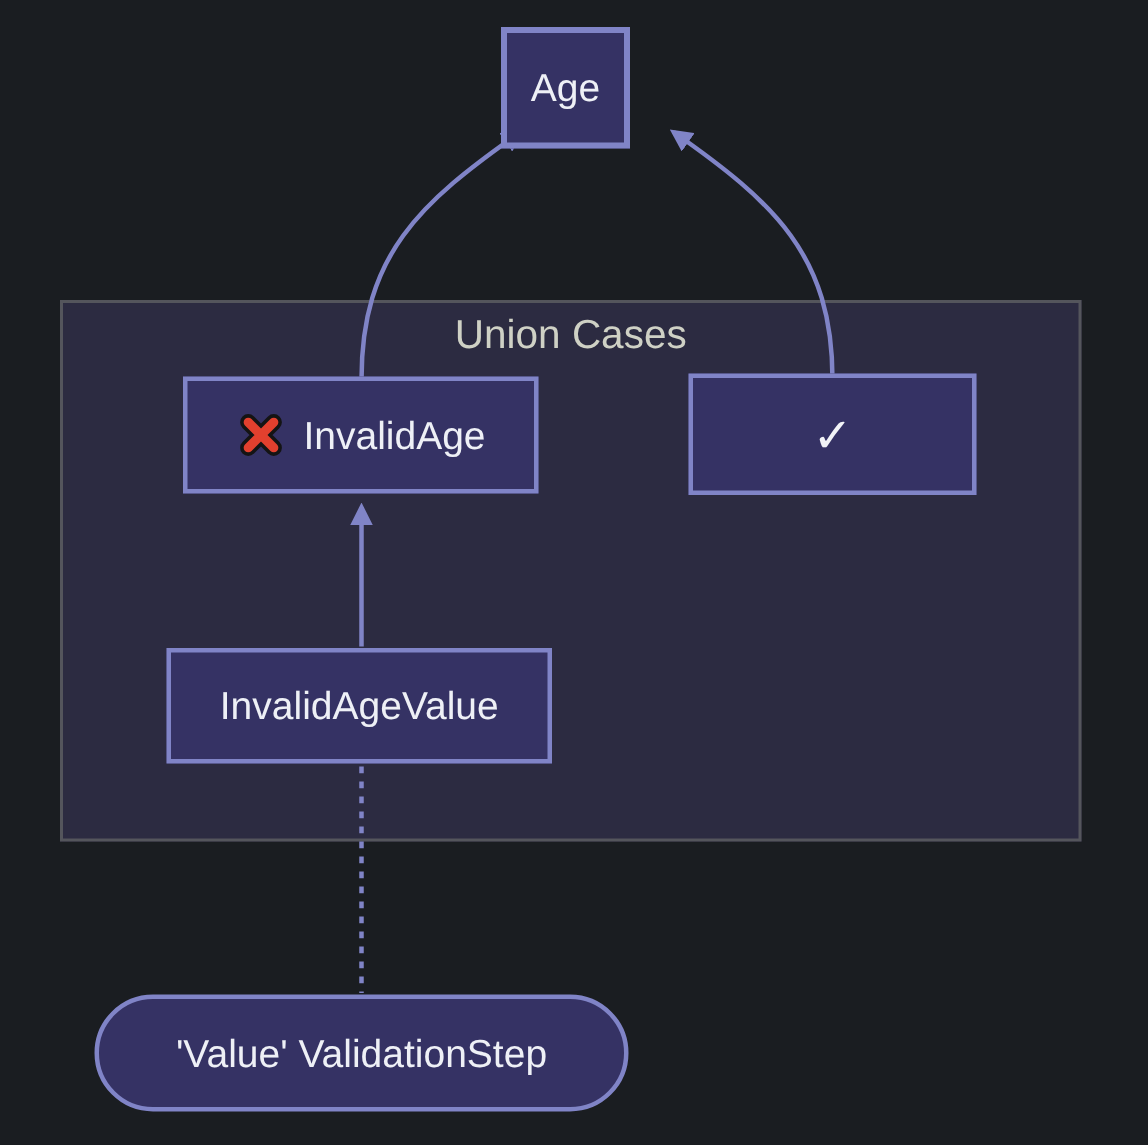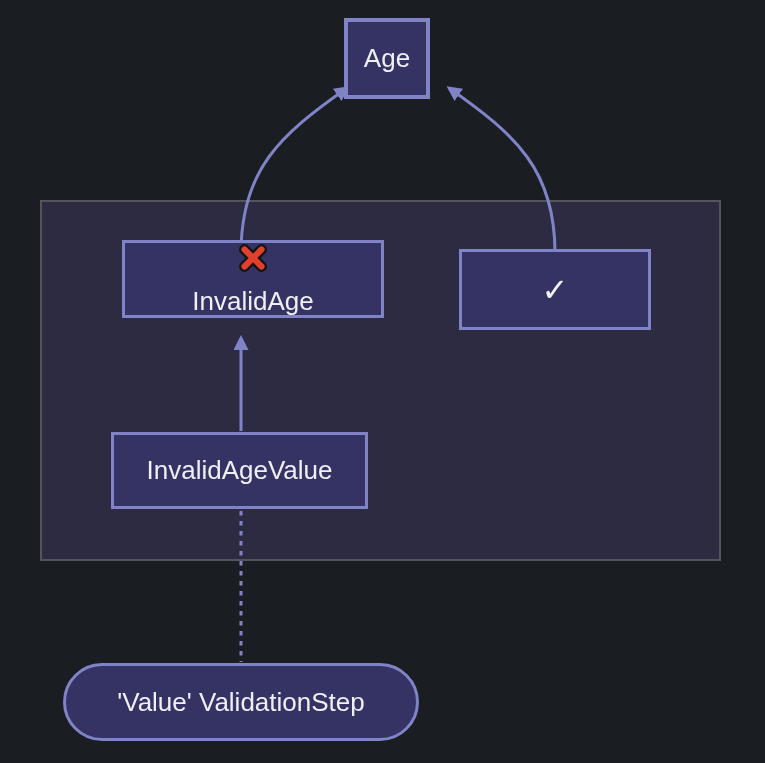--- a/index.html
+++ b/index.html
@@ -49,27 +49,27 @@
     background: #353264;
     border: 3px solid #8084c7;
     box-sizing: border-box;
     color: #eef0f6;
     font-size: 26px;
     z-index: 3;
     gap: 11px;
     white-space: nowrap;
   }
   .node-age {
-    left: 344px; top: 18px;
+    left: 334px; top: 18px;
     width: 86px; height: 81px;
     border-width: 4px;
   }
   .node-invalid-age {
-    left: 122px; top: 240px;
-    width: 262px; height: 78px; flex-direction: column;
+    left: 122px; top: 251px;
+    width: 237px; height: 78px;
   }
   .node-valid-age {
     left: 459px; top: 249px;
     width: 192px; height: 81px;
   }
   .node-invalid-age-value {
     left: 111px; top: 432px;
     width: 257px; height: 77px;
   }
   .node-validation-step {
@@ -87,20 +87,21 @@
     line-height: 1;
     color: #f2f3f7;
   }
 </style>
 </head>
 <body>
 
 <div class="canvas">
 
   <div class="subgraph"></div>
+  <div class="subgraph-label">Union Cases</div>
 
   <svg class="edges" width="765" height="763" viewBox="0 0 765 763">
     <defs>
       <marker id="arrowhead" viewBox="0 0 10 10" refX="8" refY="5" markerWidth="5" markerHeight="5" orient="auto">
         <path d="M0,0 L10,5 L0,10 Z" fill="#8084c7"></path>
       </marker>
     </defs>
     <path d="M241,253 C241,170 280,135 347,88" fill="none" stroke="#8084c7" stroke-width="3" marker-end="url(#arrowhead)"></path>
     <path d="M555,253 C555,170 516,135 449,88" fill="none" stroke="#8084c7" stroke-width="3" marker-end="url(#arrowhead)"></path>
     <path d="M241,431 L241,338" fill="none" stroke="#8084c7" stroke-width="3" marker-end="url(#arrowhead)"></path>

